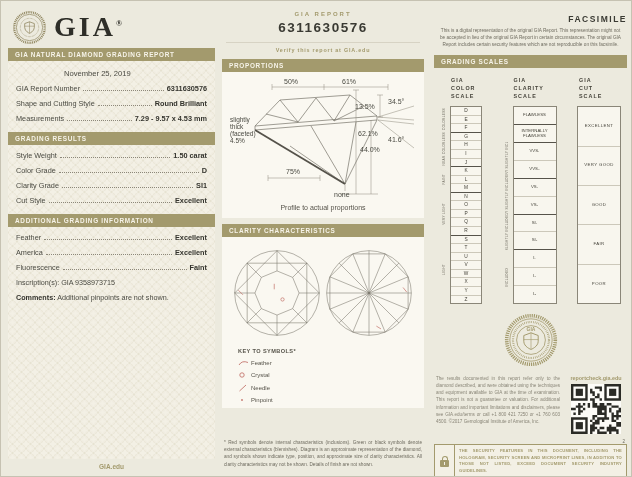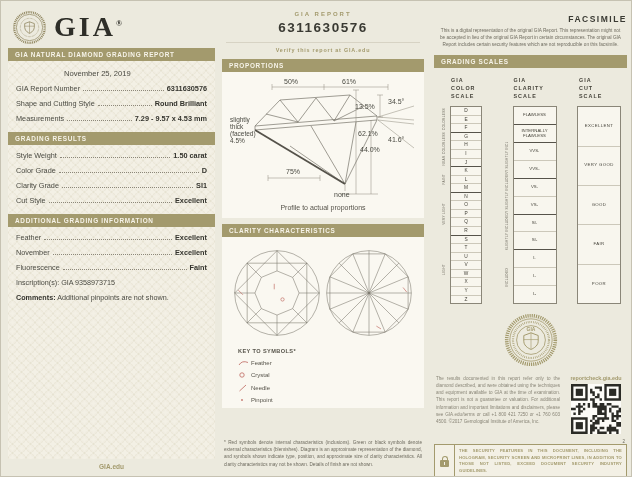--- a/index.html
+++ b/index.html
@@ -130,21 +130,21 @@
           <span class="val">Excellent</span>
       </div>
 
       <div class="gbar mt8">ADDITIONAL GRADING INFORMATION</div>
       <div class="frow">
         <span class="lbl">Feather</span>
           <span class="dots"></span>
           <span class="val">Excellent</span>
       </div>
       <div class="frow">
-        <span class="lbl">November</span>
+        <span class="lbl">America</span>
           <span class="dots"></span>
           <span class="val">Excellent</span>
       </div>
       <div class="frow">
         <span class="lbl">Fluorescence</span>
           <span class="dots"></span>
           <span class="val">Faint</span>
       </div>
       <div class="plain">Inscription(s): GIA 9358973715</div>
       <div class="plain"><b>Comments:</b> <span>Additional pinpoints are not shown.</span></div>

